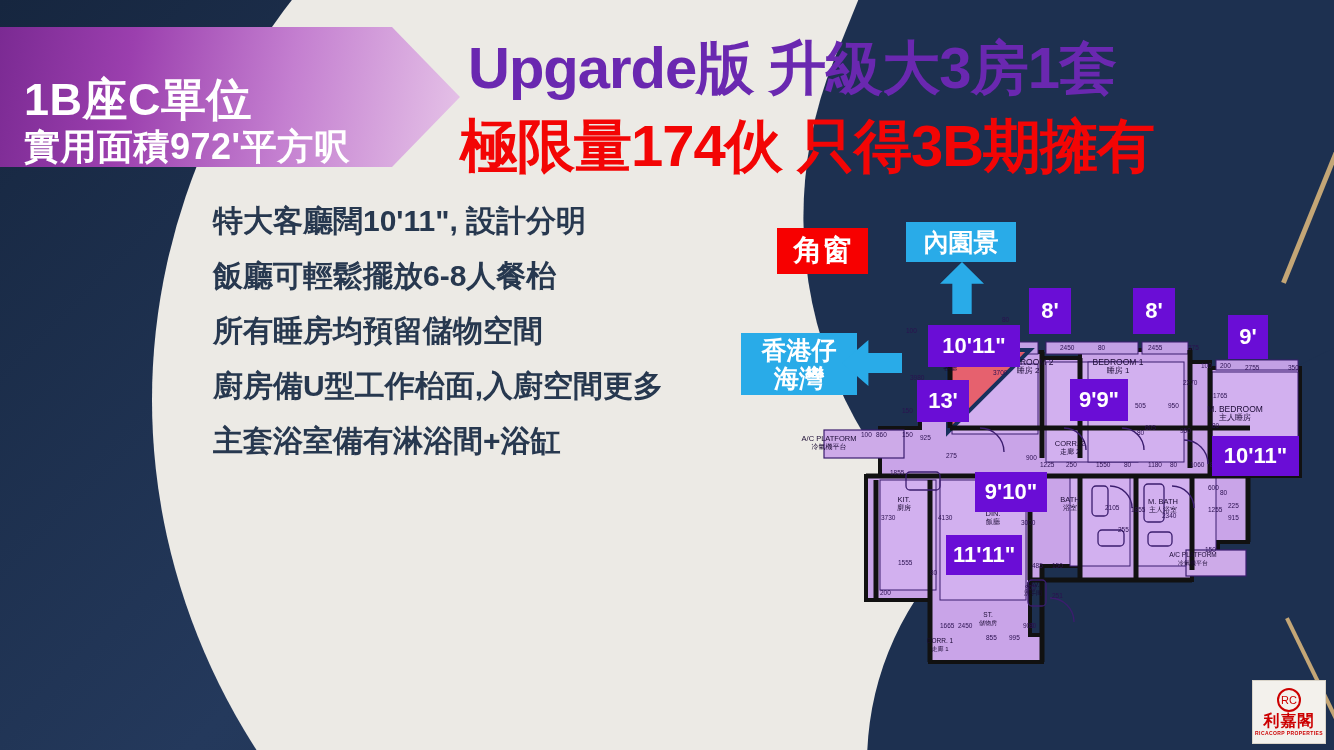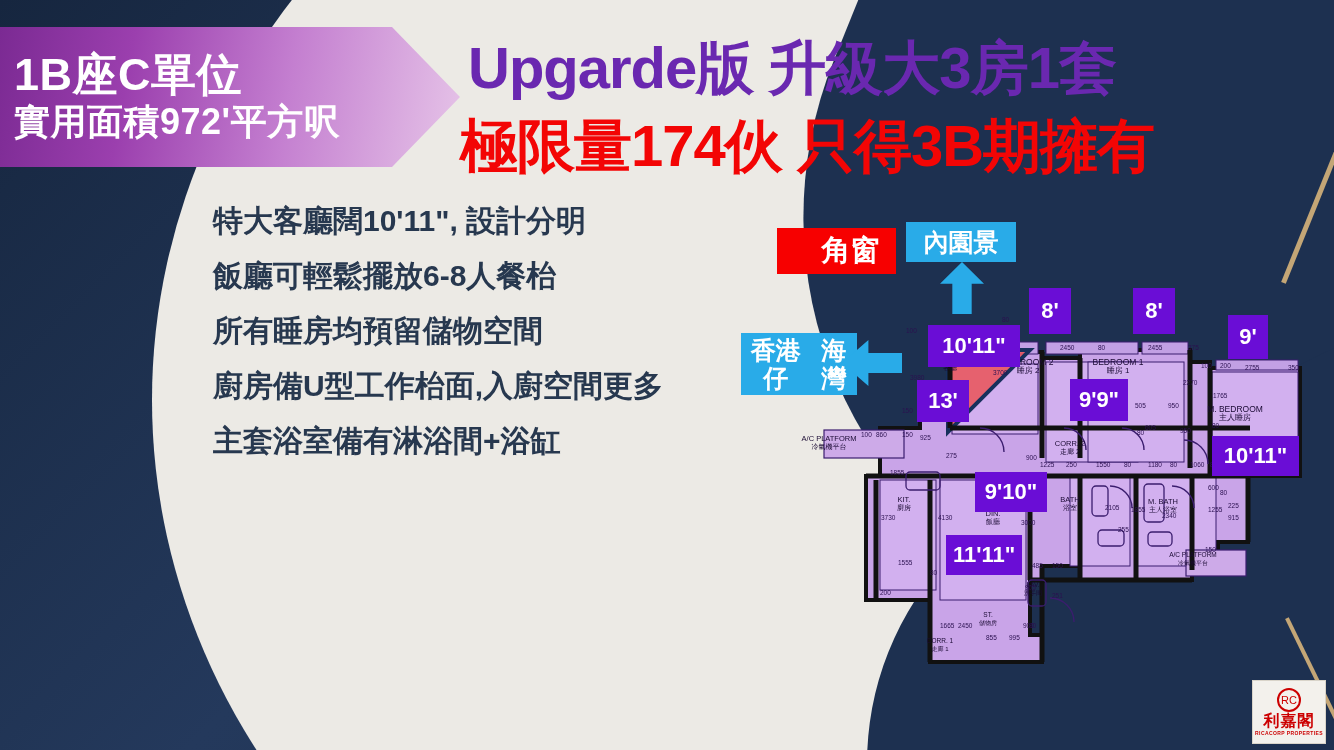--- a/index.html
+++ b/index.html
@@ -16,37 +16,37 @@
   .navy-tr{position:absolute;right:-220px;top:-360px;width:720px;height:980px;background:#1d3050;transform:rotate(22deg);border-radius:0 0 0 420px;}
   .gold-line-tr{position:absolute;right:-40px;top:-170px;width:5px;height:470px;background:#c4a676;transform:rotate(22deg);}
   .navy-br{position:absolute;right:-320px;bottom:-430px;width:760px;height:760px;background:#1d3050;transform:rotate(-26deg);border-radius:300px 0 0 0;}
   .gold-line-br{position:absolute;right:10px;bottom:-20px;width:4px;height:160px;background:#c4a676;transform:rotate(-26deg);}
 
   
   .banner{position:absolute;left:0;top:27px;width:460px;height:140px;
     background:linear-gradient(100deg,#7b2a93 0%,#9b3fae 28%,#c47fd0 62%,#e6c4e8 100%);
     -webkit-clip-path:polygon(0 0,392px 0,460px 70px,392px 140px,0 140px);
     clip-path:polygon(0 0,392px 0,460px 70px,392px 140px,0 140px);
-    border-right:0;display:flex;flex-direction:column;justify-content:center;padding-left:14px;box-sizing:border-box;}
+    border-right:0;display:flex;flex-direction:column;justify-content:flex-end;padding-left:24px;box-sizing:border-box;}
   .banner-l1{color:#fff;font-size:45px;font-weight:bold;line-height:1.0;letter-spacing:.5px;}
   .banner-l2{color:#fff;font-size:36px;font-weight:bold;line-height:1.15;margin-top:4px;letter-spacing:.5px;}
 
   
   .head1{position:absolute;left:468px;top:30px;font-size:58px;font-weight:bold;color:#6a28b0;white-space:nowrap;letter-spacing:-1px;}
   .head2{position:absolute;left:460px;top:108px;font-size:58px;font-weight:bold;color:#f30505;white-space:nowrap;letter-spacing:-1px;}
 
   
   .bullets{position:absolute;left:213px;top:206px;width:600px;}
   .bullet{color:#27384f;font-size:30px;font-weight:bold;line-height:1.0;margin-bottom:25px;white-space:nowrap;}
 
   
   .tag{position:absolute;color:#fff;font-weight:bold;text-align:center;display:flex;align-items:center;justify-content:center;}
-  .tag-corner{left:777px;top:228px;width:91px;height:46px;background:#f70000;font-size:29px;padding-left:28px;}
+  .tag-corner{left:777px;top:228px;width:91px;height:46px;background:#f70000;font-size:29px;}
   .tag-garden{left:906px;top:222px;width:110px;height:40px;background:#29abe8;font-size:25px;}
-  .tag-bay{left:741px;top:333px;width:116px;height:62px;background:#29abe8;font-size:25px;line-height:1.12;}
+  .tag-bay{left:741px;top:333px;width:116px;height:62px;background:#29abe8;font-size:25px;line-height:1.12;flex-direction:column;}
 
   .arrow-up{position:absolute;left:940px;top:262px;width:44px;height:52px;background:#29abe8;
     -webkit-clip-path:polygon(50% 0,100% 42%,72% 42%,72% 100%,28% 100%,28% 42%,0 42%);
     clip-path:polygon(50% 0,100% 42%,72% 42%,72% 100%,28% 100%,28% 42%,0 42%);}
   .arrow-left{position:absolute;left:842px;top:340px;width:60px;height:46px;background:#29abe8;
     -webkit-clip-path:polygon(0 50%,44% 0,44% 28%,100% 28%,100% 72%,44% 72%,44% 100%);
     clip-path:polygon(0 50%,44% 0,44% 28%,100% 28%,100% 72%,44% 72%,44% 100%);}
 
   
   #plan{position:absolute;left:780px;top:280px;width:554px;height:400px;}

